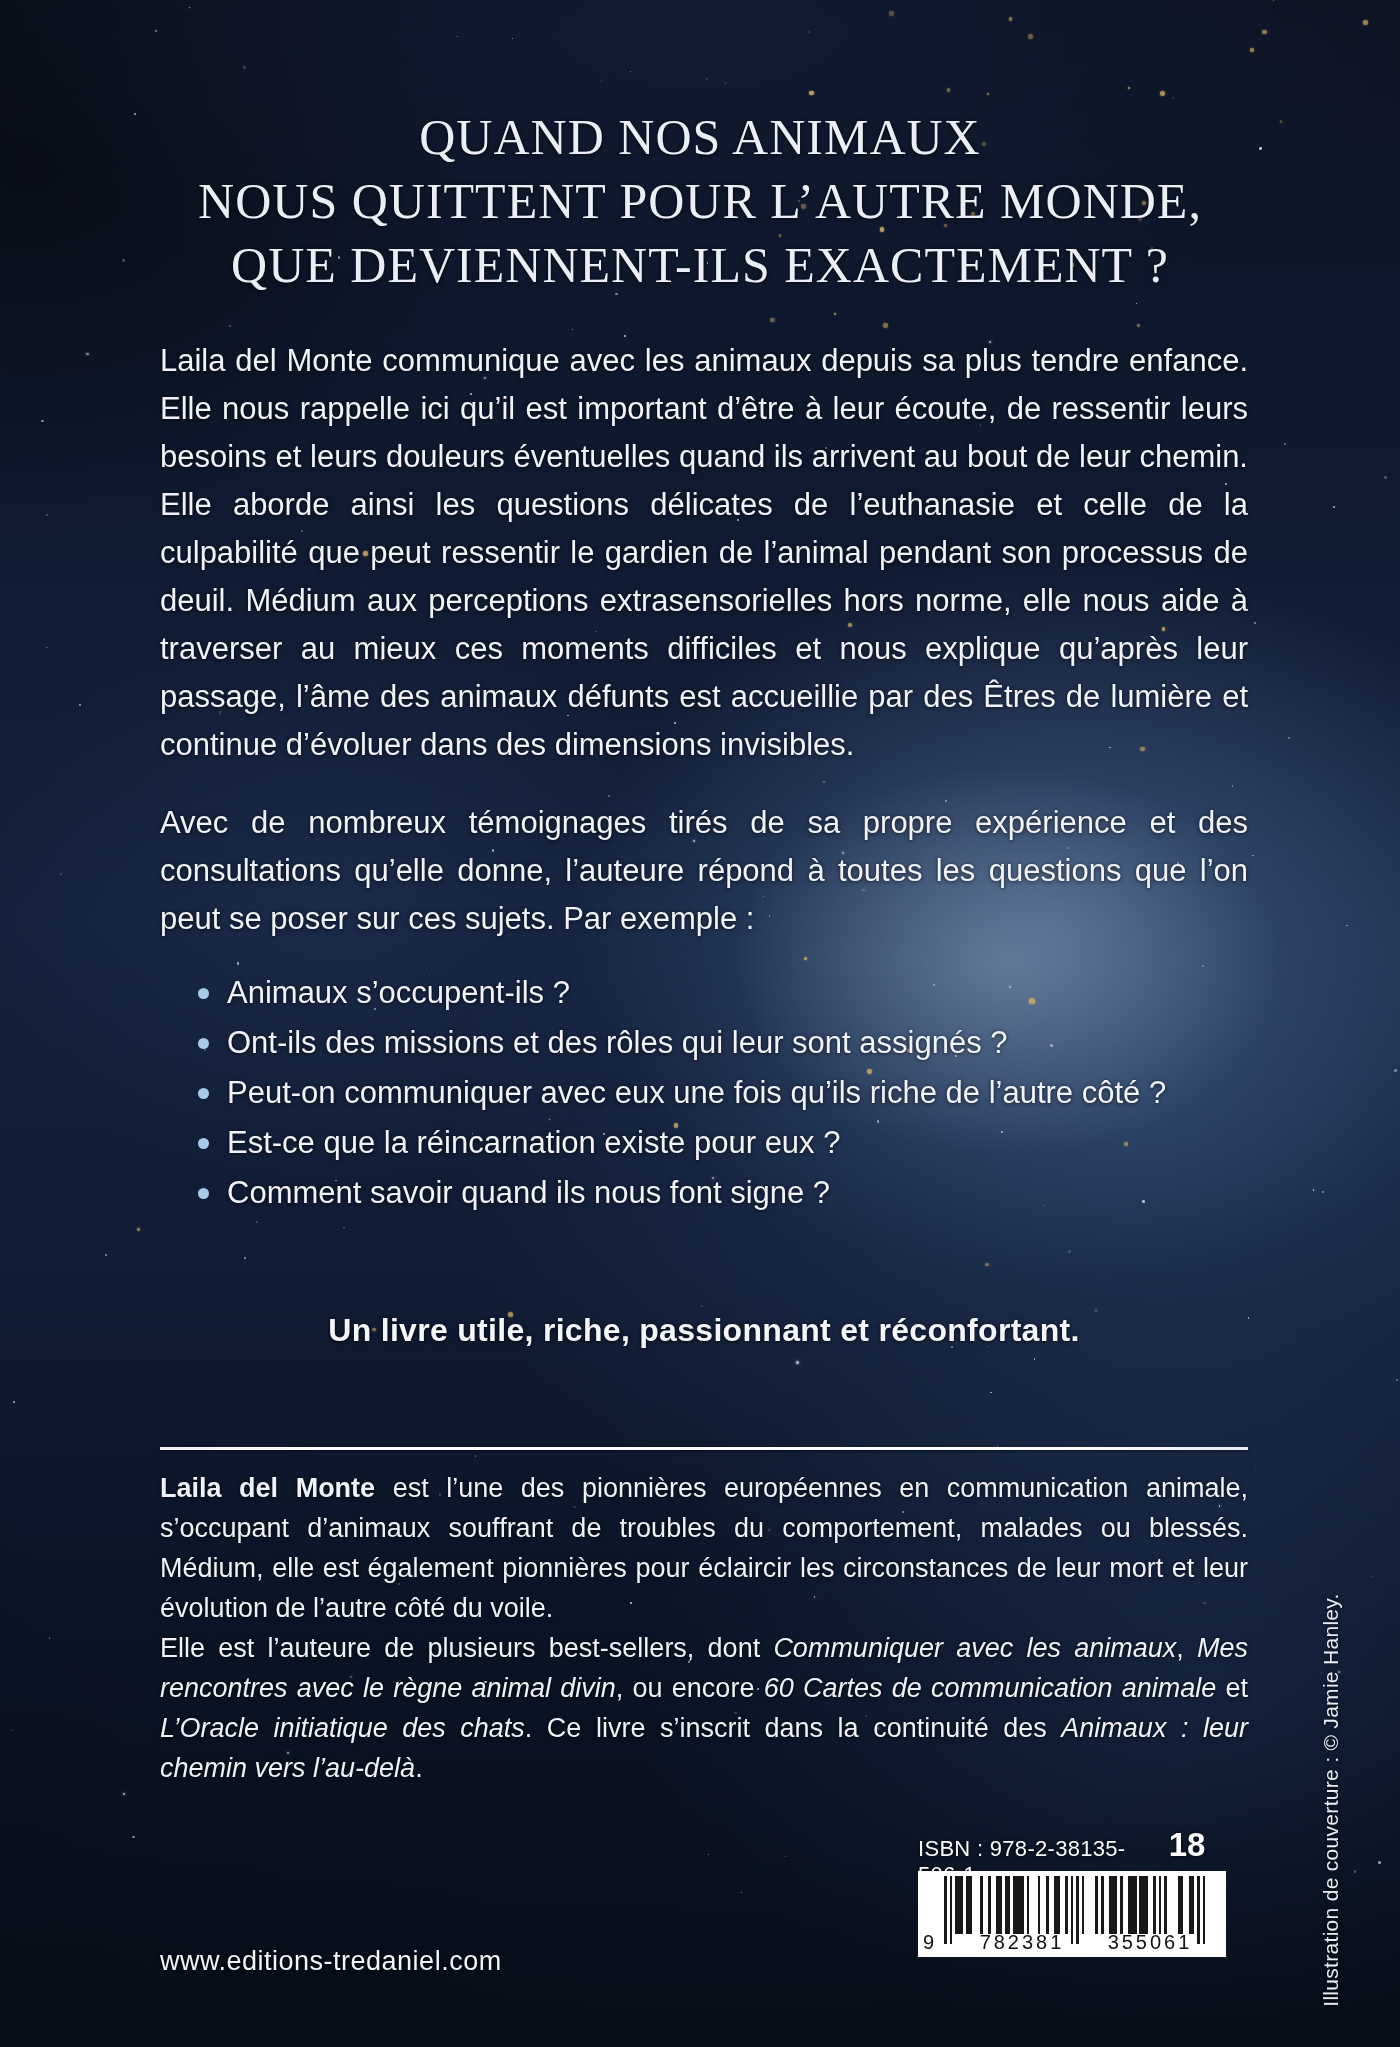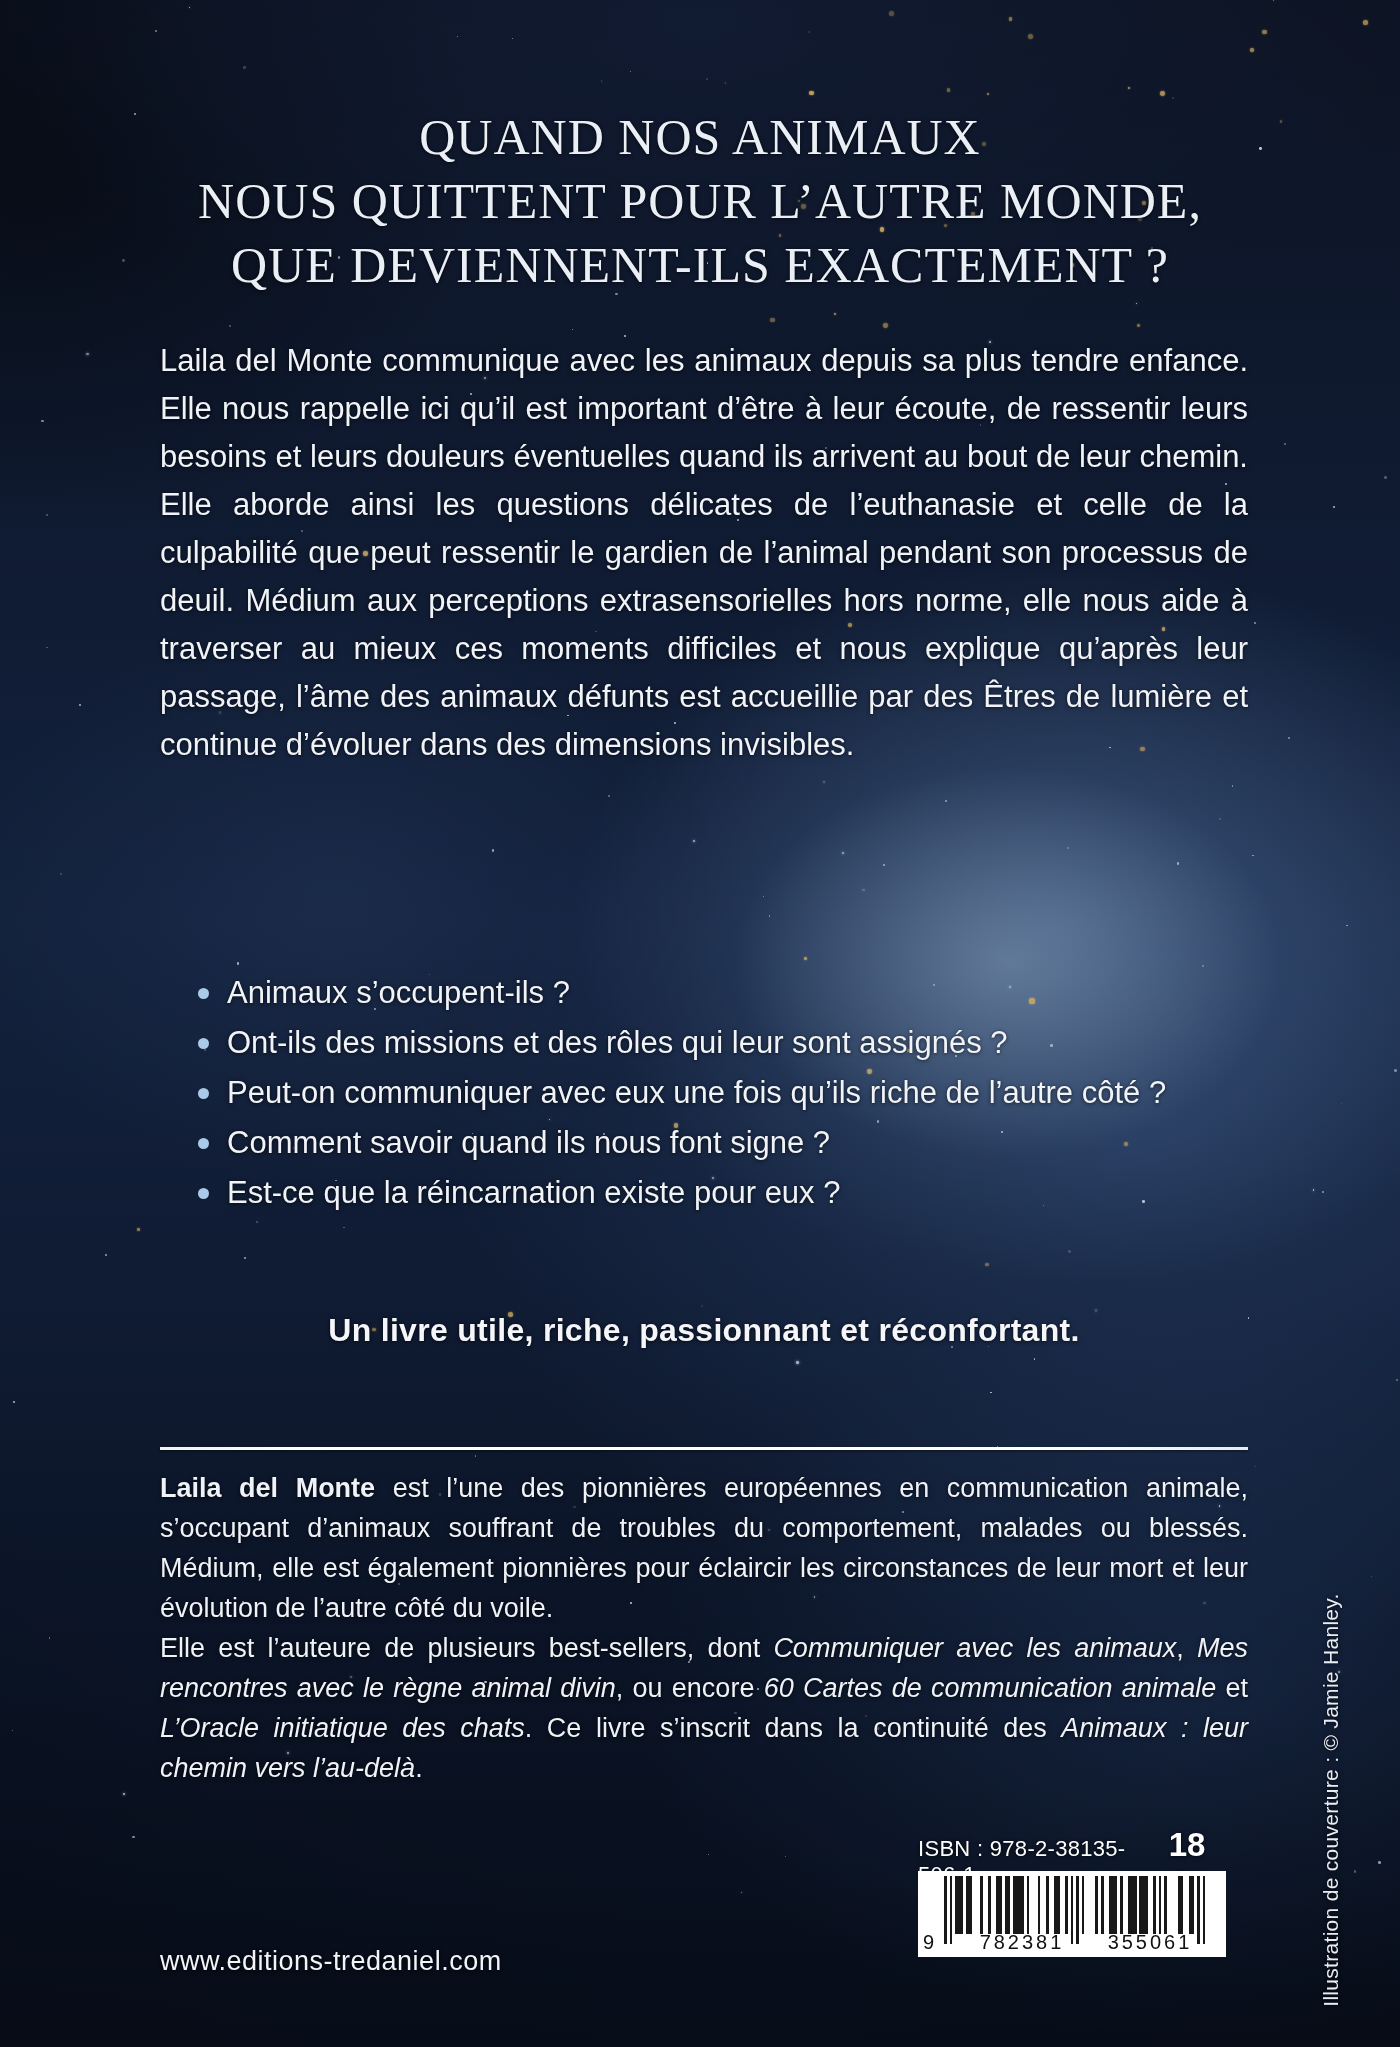--- a/index.html
+++ b/index.html
@@ -260,27 +260,28 @@
     </div>
   <div class="vignette"></div>
 
   <header class="headline txt">
     <div>QUAND NOS ANIMAUX</div>
     <div>NOUS QUITTENT POUR L’AUTRE MONDE,</div>
     <div>QUE DEVIENNENT-ILS EXACTEMENT ?</div>
   </header>
 
   <p class="intro p1 txt">Laila del Monte communique avec les animaux depuis sa plus tendre enfance. Elle nous rappelle ici qu’il est important d’être à leur écoute, de ressentir leurs besoins et leurs douleurs éventuelles quand ils arrivent au bout de leur chemin. Elle aborde ainsi les questions délicates de l’euthanasie et celle de la culpabilité que peut ressentir le gardien de l’animal pendant son processus de deuil. Médium aux perceptions extrasensorielles hors norme, elle nous aide à traverser au mieux ces moments difficiles et nous explique qu’après leur passage, l’âme des animaux défunts est accueillie par des Êtres de lumière et continue d’évoluer dans des dimensions invisibles.</p>
+  <p class="intro p2 txt">Avec de nombreux témoignages tirés de sa propre expérience et des consultations qu’elle donne, l’auteure répond à toutes les questions que l’on peut se poser sur ces sujets. Par exemple :</p>
 
   <ul class="questions txt" id="questions">
       <li>Animaux s’occupent-ils ?</li>
       <li>Ont-ils des missions et des rôles qui leur sont assignés ?</li>
       <li>Peut-on communiquer avec eux une fois qu’ils riche de l’autre côté ?</li>
+      <li>Est-ce que la réincarnation existe pour eux ?</li>
       <li>Comment savoir quand ils nous font signe ?</li>
-      <li>Est-ce que la réincarnation existe pour eux ?</li>
     </ul>
 
   <div class="tagline txt">Un livre utile, riche, passionnant et réconfortant.</div>
 
   <hr class="divider">
 
   <div class="bio txt">
     <p id="bio-p1"><strong>Laila del Monte</strong><span> est l’une des pionnières européennes en communication animale, s’occupant d’animaux souffrant de troubles du comportement, malades ou blessés. Médium, elle est également pionnières pour éclaircir les circonstances de leur mort et leur évolution de l’autre côté du voile.</span></p>
     <p id="bio-p2"><span>Elle est l’auteure de plusieurs best-sellers, dont </span><em>Communiquer avec les animaux</em><span>, </span><em>Mes rencontres avec le règne animal divin</em><span>, ou encore </span><em>60 Cartes de communication animale</em><span> et </span><em>L’Oracle initiatique des chats</em><span>. Ce livre s’inscrit dans la continuité des </span><em>Animaux : leur chemin vers l’au-delà</em><span>.</span></p>
   </div>

